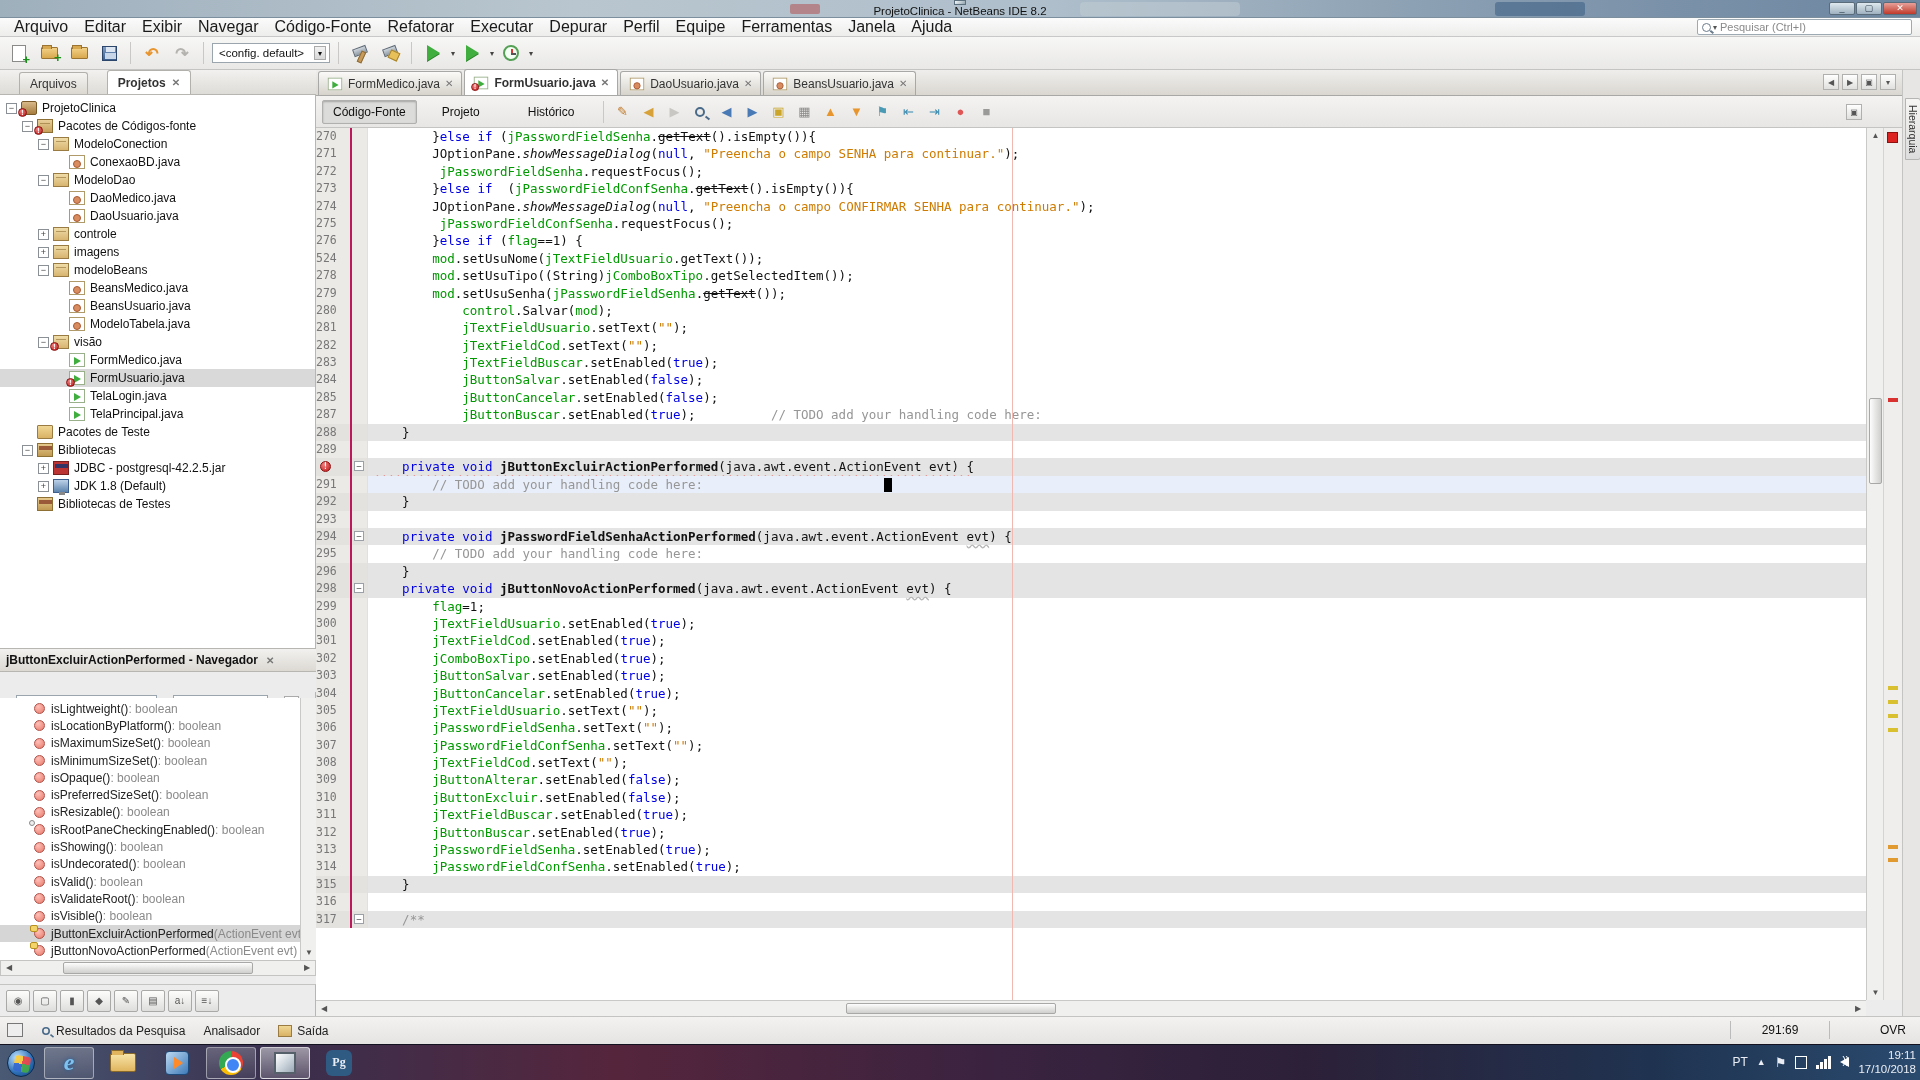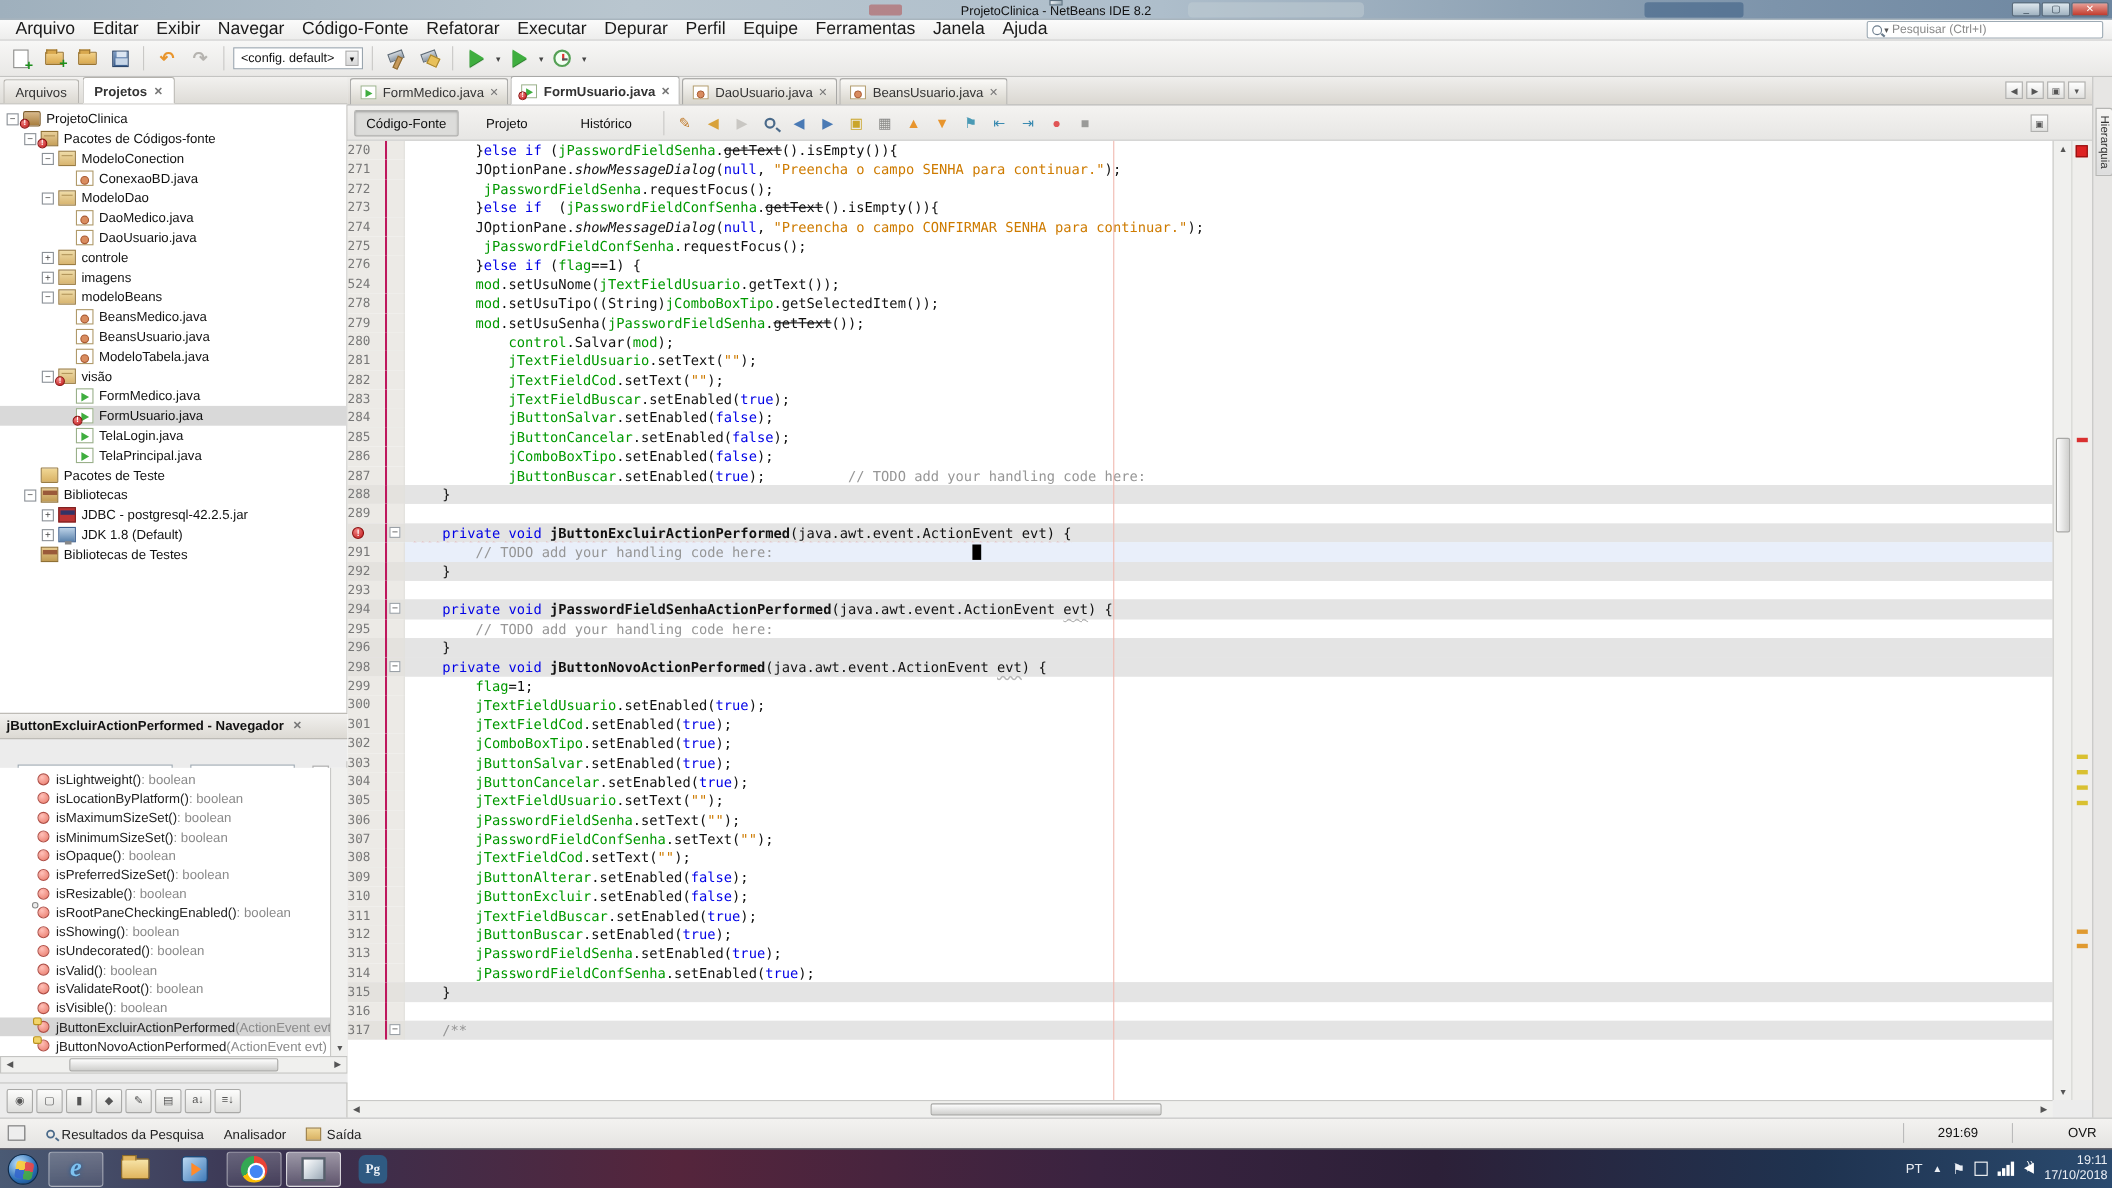--- a/index.html
+++ b/index.html
@@ -46,21 +46,21 @@
   .i-hammer:after{content:"";position:absolute;left:8px;top:7px;width:3px;height:10px;background:#c89a5a;border:1px solid #8a6a36;transform:rotate(25deg);}
   .i-broom:after{content:"";position:absolute;right:-2px;bottom:0;width:8px;height:7px;background:#e8c05a;border:1px solid #a8852f;}
   .i-run{width:0;height:0;border-left:13px solid #3fae3f;border-top:8px solid transparent;border-bottom:8px solid transparent;filter:drop-shadow(0 1px 0 #2a7d2a);}
   .i-clock{width:16px;height:16px;border:2px solid #55a055;border-radius:50%;position:relative;background:#f3fff3;}
   .i-clock:before{content:"";position:absolute;left:6px;top:2px;width:2px;height:6px;background:#d33;}
   .i-clock:after{content:"";position:absolute;left:6px;top:6px;width:5px;height:2px;background:#555;}
   .mini-dd{font-size:8px;color:#444;margin-left:1px;}
 
   
   #left-tabs{left:0;top:70px;width:316px;height:25px;background:linear-gradient(#f2f1ef,#dedcd7);border-bottom:1px solid #b8b6b1;display:flex;align-items:flex-end;}
-  .ptab{height:22px;padding:3px 10px;font-size:12px;border:1px solid #b3b1ac;border-bottom:none;background:linear-gradient(#f5f4f2,#dbd8d1);margin-left:3px;border-radius:3px 3px 0 0;color:#333;display:flex;align-items:center;gap:6px;text-align:right;}
+  .ptab{height:22px;padding:3px 10px;font-size:12px;border:1px solid #b3b1ac;border-bottom:none;background:linear-gradient(#f5f4f2,#dbd8d1);margin-left:19px;border-radius:3px 3px 0 0;color:#333;display:flex;align-items:center;gap:6px;text-align:right;}
   .ptab.active{background:#fff;font-weight:bold;height:24px;}
   .tabx{color:#777;font-size:10px;}
   #tree{left:0;top:95px;width:316px;height:553px;background:#fff;border-right:1px solid #b8b6b1;overflow:hidden;padding-top:4px;}
   .trow{height:18px;display:flex;align-items:center;font-size:12px;white-space:nowrap;}
   .trow.sel{background:#d9d9d9;}
   .texp{width:11px;height:11px;border:1px solid #8a9096;background:#fff;font-size:9px;line-height:9px;text-align:center;color:#444;margin-right:4px;flex:none;}
   .texp.none{border:none;background:transparent;}
   .ticon{width:16px;height:14px;position:relative;margin-right:5px;flex:none;}
   .ic-project{background:linear-gradient(#d9b98a,#a77d3e);border:1px solid #7a5a28;border-radius:2px;}
   .ic-pkgroot{background:linear-gradient(#e8cf9a,#c6a05a);border:1px solid #8f7034;}
@@ -582,21 +582,20 @@
       <div class="cl"><span class="num">276</span><span class="fold"></span><span class="tx"><span>        }</span><span class="tk">else</span><span> </span><span class="tk">if</span><span> (</span><span class="tf">flag</span><span>==1) {</span></span></div>
       <div class="cl"><span class="num">524</span><span class="fold"></span><span class="tx"><span>        </span><span class="tf">mod</span><span>.setUsuNome(</span><span class="tf">jTextFieldUsuario</span><span>.getText());</span></span></div>
       <div class="cl"><span class="num">278</span><span class="fold"></span><span class="tx"><span>        </span><span class="tf">mod</span><span>.setUsuTipo((String)</span><span class="tf">jComboBoxTipo</span><span>.getSelectedItem());</span></span></div>
       <div class="cl"><span class="num">279</span><span class="fold"></span><span class="tx"><span>        </span><span class="tf">mod</span><span>.setUsuSenha(</span><span class="tf">jPasswordFieldSenha</span><span>.</span><span class="tdep">getText</span><span>());</span></span></div>
       <div class="cl"><span class="num">280</span><span class="fold"></span><span class="tx"><span>            </span><span class="tf">control</span><span>.Salvar(</span><span class="tf">mod</span><span>);</span></span></div>
       <div class="cl"><span class="num">281</span><span class="fold"></span><span class="tx"><span>            </span><span class="tf">jTextFieldUsuario</span><span>.setText(</span><span class="ts">""</span><span>);</span></span></div>
       <div class="cl"><span class="num">282</span><span class="fold"></span><span class="tx"><span>            </span><span class="tf">jTextFieldCod</span><span>.setText(</span><span class="ts">""</span><span>);</span></span></div>
       <div class="cl"><span class="num">283</span><span class="fold"></span><span class="tx"><span>            </span><span class="tf">jTextFieldBuscar</span><span>.setEnabled(</span><span class="tk">true</span><span>);</span></span></div>
       <div class="cl"><span class="num">284</span><span class="fold"></span><span class="tx"><span>            </span><span class="tf">jButtonSalvar</span><span>.setEnabled(</span><span class="tk">false</span><span>);</span></span></div>
       <div class="cl"><span class="num">285</span><span class="fold"></span><span class="tx"><span>            </span><span class="tf">jButtonCancelar</span><span>.setEnabled(</span><span class="tk">false</span><span>);</span></span></div>
-      <div class="cl"><span class="num">286</span><span class="fold"></span><span class="tx"><span>            </span><span class="tf">jComboBoxTipo</span><span>.setEnabled(</span><span class="tk">false</span><span>);</span></span></div>
       <div class="cl"><span class="num">287</span><span class="fold"></span><span class="tx"><span>            </span><span class="tf">jButtonBuscar</span><span>.setEnabled(</span><span class="tk">true</span><span>);          </span><span class="tc">// TODO add your handling code here:</span></span></div>
       <div class="cl g"><span class="num">288</span><span class="fold"></span><span class="tx"><span>    }</span></span></div>
       <div class="cl"><span class="num">289</span><span class="fold"></span><span class="tx"></span></div>
       <div class="cl g"><span class="num"></span><span class="fold"><span class="fbox">−</span></span><span class="errball" style="left: 4px;">!</span><span class="tx terr"><span>    </span><span class="tk">private</span><span> </span><span class="tk">void</span><span> </span><span class="tm">jButtonExcluirActionPerformed</span><span>(java.awt.event.ActionEvent evt) {</span></span></div>
       <div class="cl caret"><span class="num">291</span><span class="fold"></span><span class="tx"><span class="tc">        // TODO add your handling code here:</span></span><span class="caret-block" style="left: 568.04px;"></span></div>
       <div class="cl g"><span class="num">292</span><span class="fold"></span><span class="tx"><span>    }</span></span></div>
       <div class="cl"><span class="num">293</span><span class="fold"></span><span class="tx"></span></div>
       <div class="cl g"><span class="num">294</span><span class="fold"><span class="fbox">−</span></span><span class="tx"><span>    </span><span class="tk">private</span><span> </span><span class="tk">void</span><span> </span><span class="tm">jPasswordFieldSenhaActionPerformed</span><span>(java.awt.event.ActionEvent </span><span class="tw">evt</span><span>) {</span></span></div>
       <div class="cl"><span class="num">295</span><span class="fold"></span><span class="tx"><span class="tc">        // TODO add your handling code here:</span></span></div>
       <div class="cl g"><span class="num">296</span><span class="fold"></span><span class="tx"><span>    }</span></span></div>

